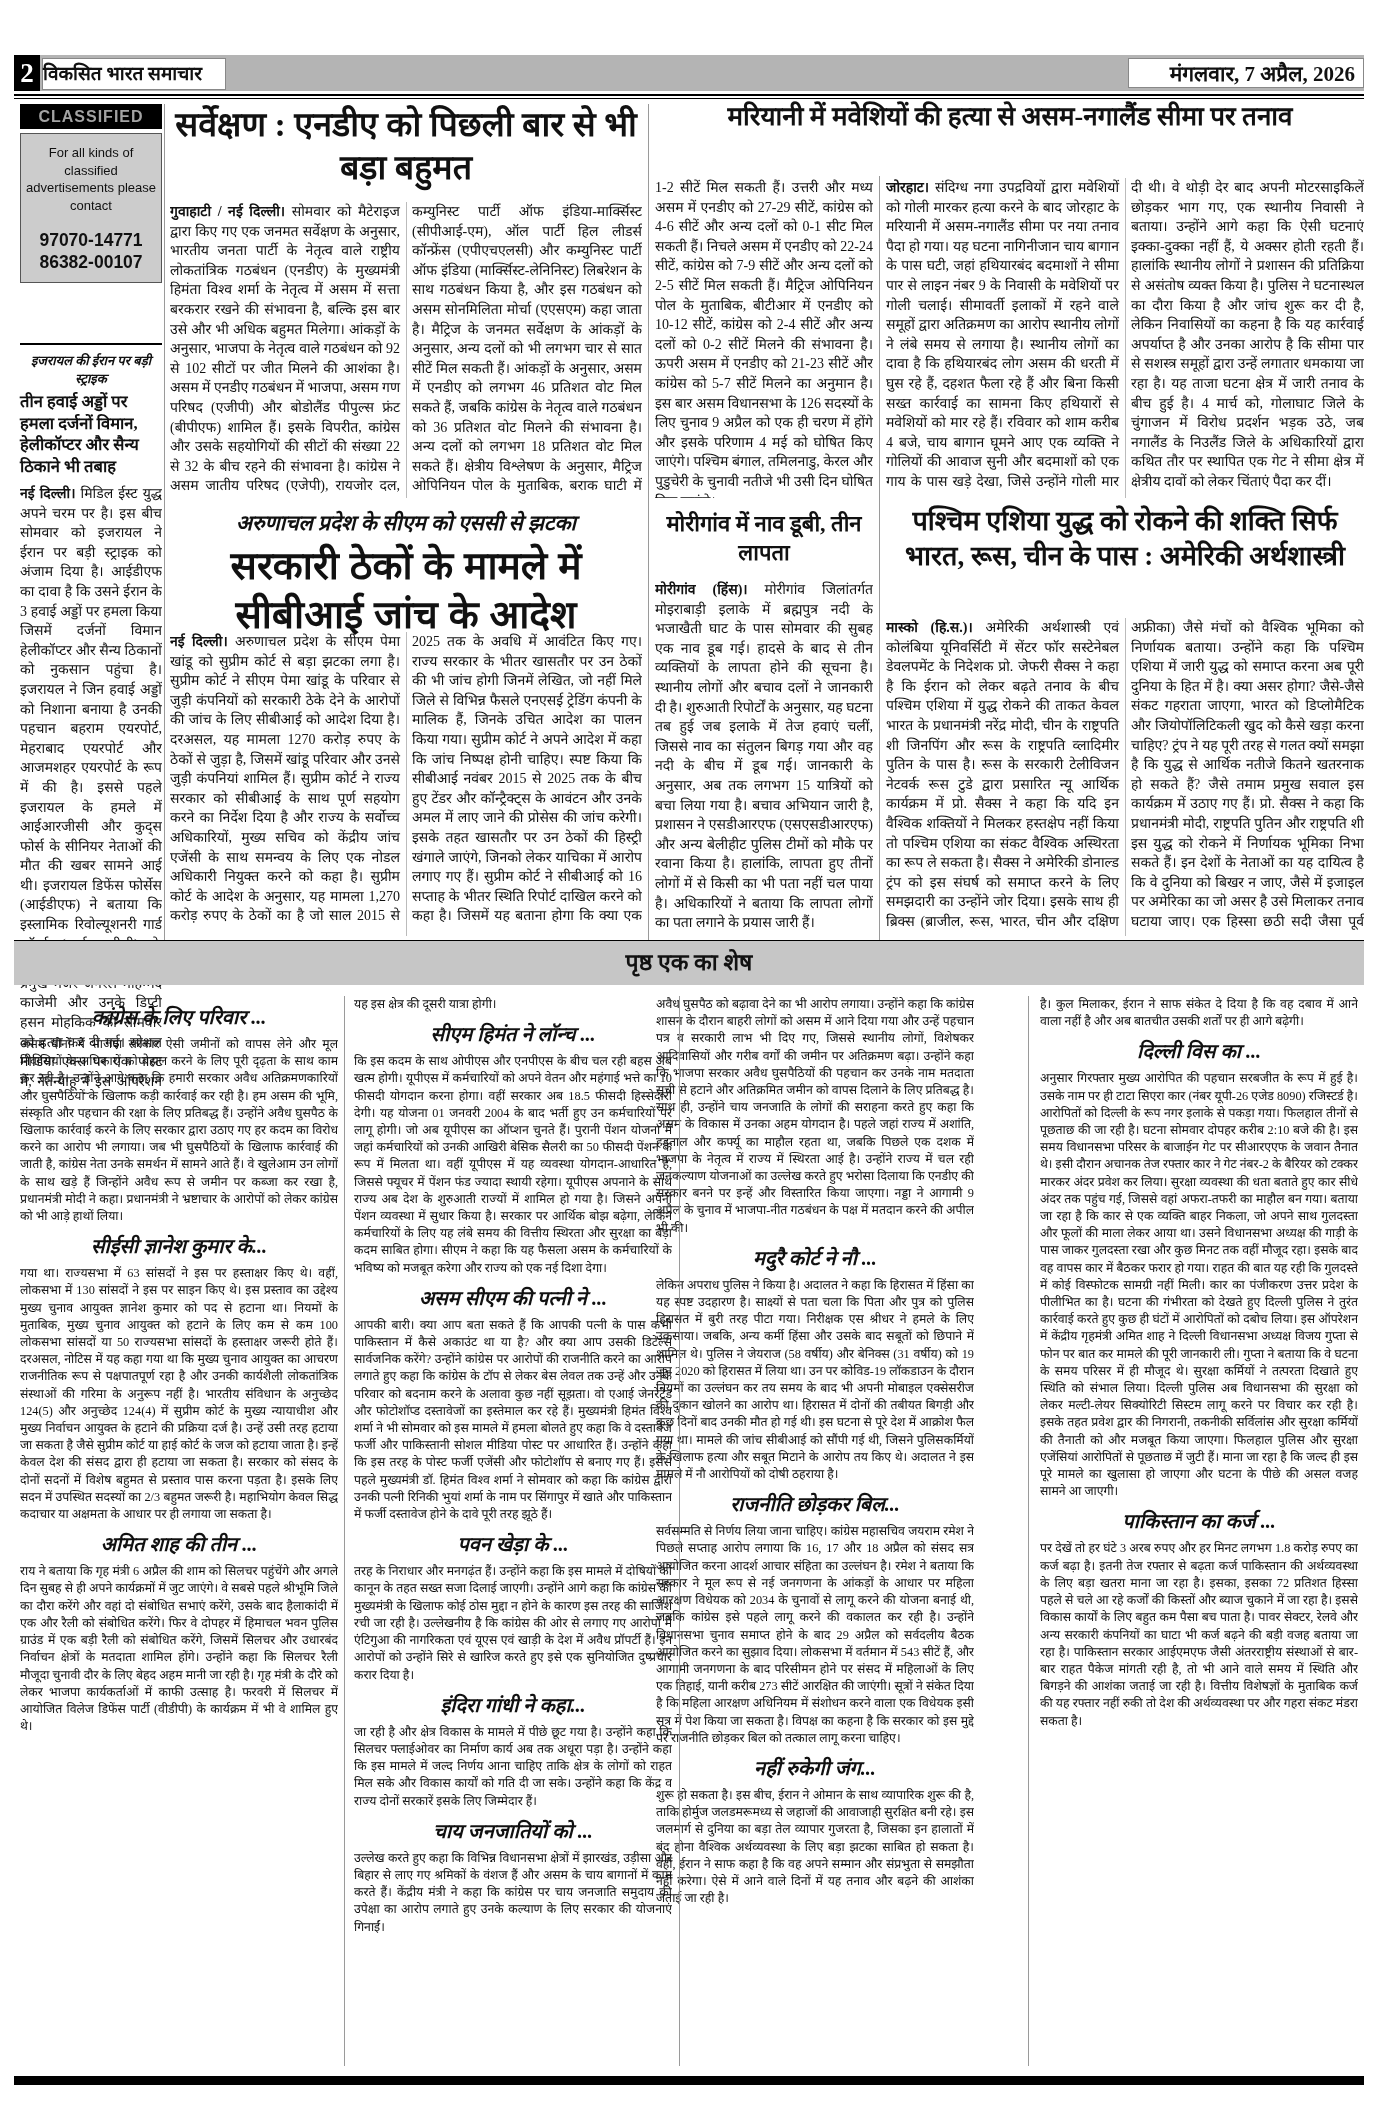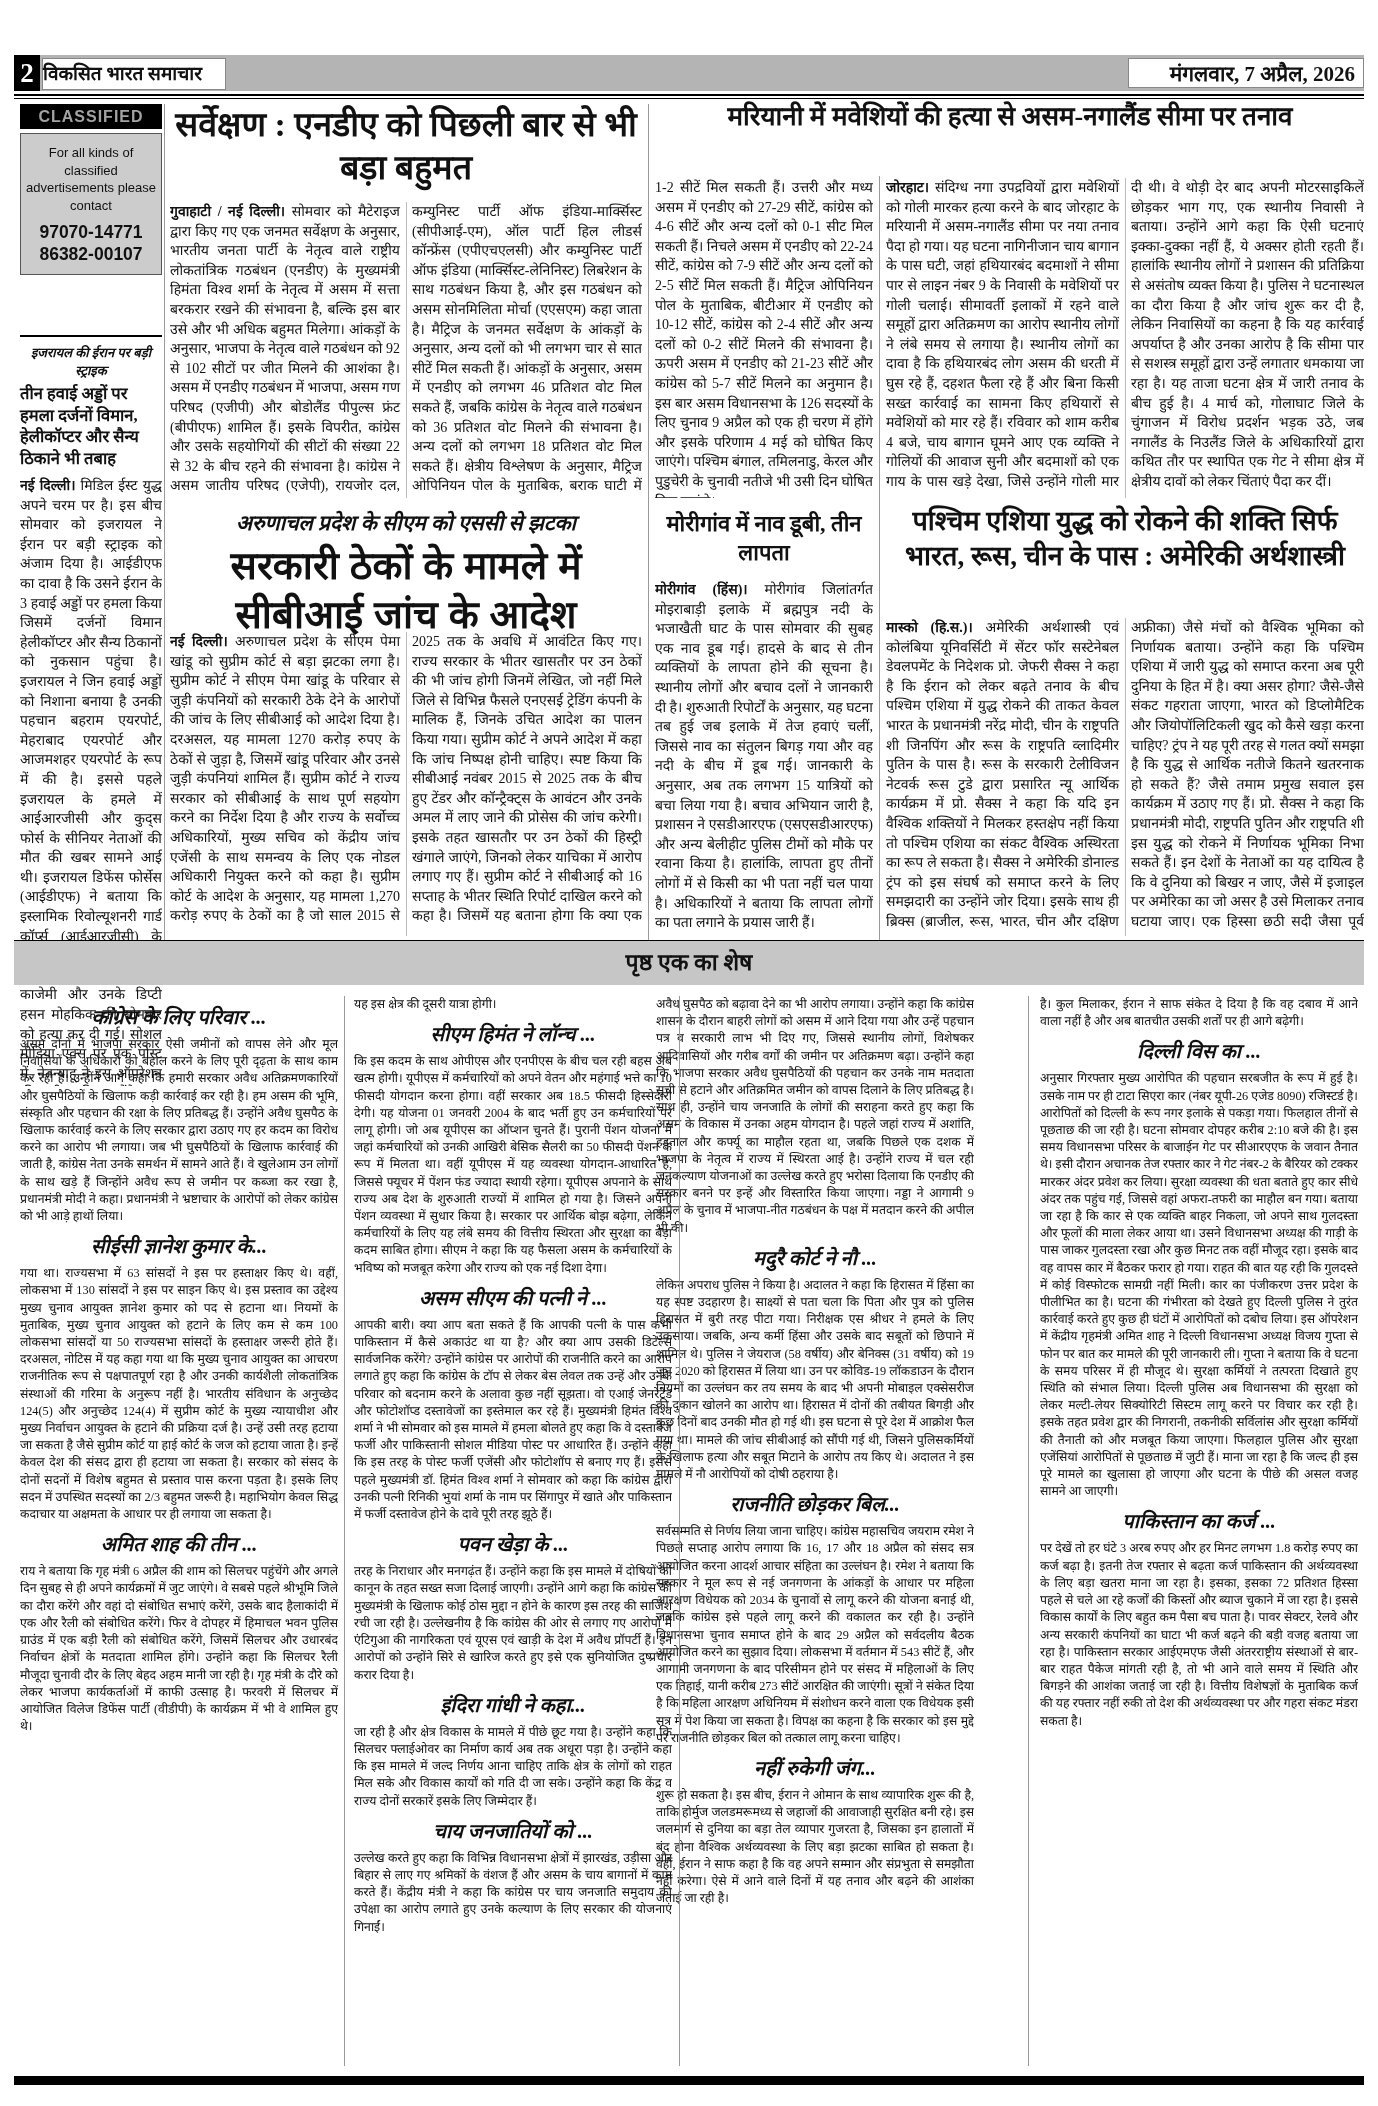--- a/index.html
+++ b/index.html
@@ -19,21 +19,21 @@
   
   .body-txt{font-size:14px;line-height:1.4;text-align:justify;overflow:hidden;}
   .body-txt b{font-weight:bold;}
   .cols2{column-count:2;column-gap:12px;column-rule:1px solid #bbb;}
   .vline{width:0;border-left:1px solid #9a9a9a;}
   
   .cls-head{background:#000;color:#a3a3a3;font-family:"Liberation Sans",sans-serif;
     font-weight:bold;font-size:16px;text-align:center;line-height:25px;letter-spacing:1px;}
   .cls-box{background:#cccccc;border:1px solid #555;text-align:center;
     font-family:"Liberation Sans",sans-serif;font-size:13px;line-height:1.35;padding:10px 4px 8px;}
-  .cls-phone{font-size:17.5px;font-weight:bold;margin-top:8px;line-height:1.25;}
+  .cls-phone{font-size:17.5px;font-weight:bold;margin-top:16px;line-height:1.25;}
   .rail-kicker{font-style:italic;font-weight:bold;font-size:13px;text-align:center;
     border-top:2px solid #000;padding-top:6px;margin-top:48px;}
   .rail-headline{font-weight:bold;font-size:16.5px;line-height:1.32;text-align:left;margin-top:4px;}
   
   .h-survey{font-weight:bold;font-size:34px;line-height:1.25;text-align:center;}
   .h-mariyani{font-weight:bold;font-size:26px;line-height:1.3;text-align:center;}
   .h-kicker{font-style:italic;font-weight:bold;font-size:21px;text-align:center;}
   .h-cbi{font-family:"Liberation Sans","DejaVu Sans",sans-serif;font-weight:bold;font-size:39px;line-height:1.25;text-align:center;}
   .h-morigaon{font-weight:bold;font-size:22px;line-height:1.3;text-align:center;}
   .h-westasia{font-weight:bold;font-size:27px;line-height:1.3;text-align:center;}

